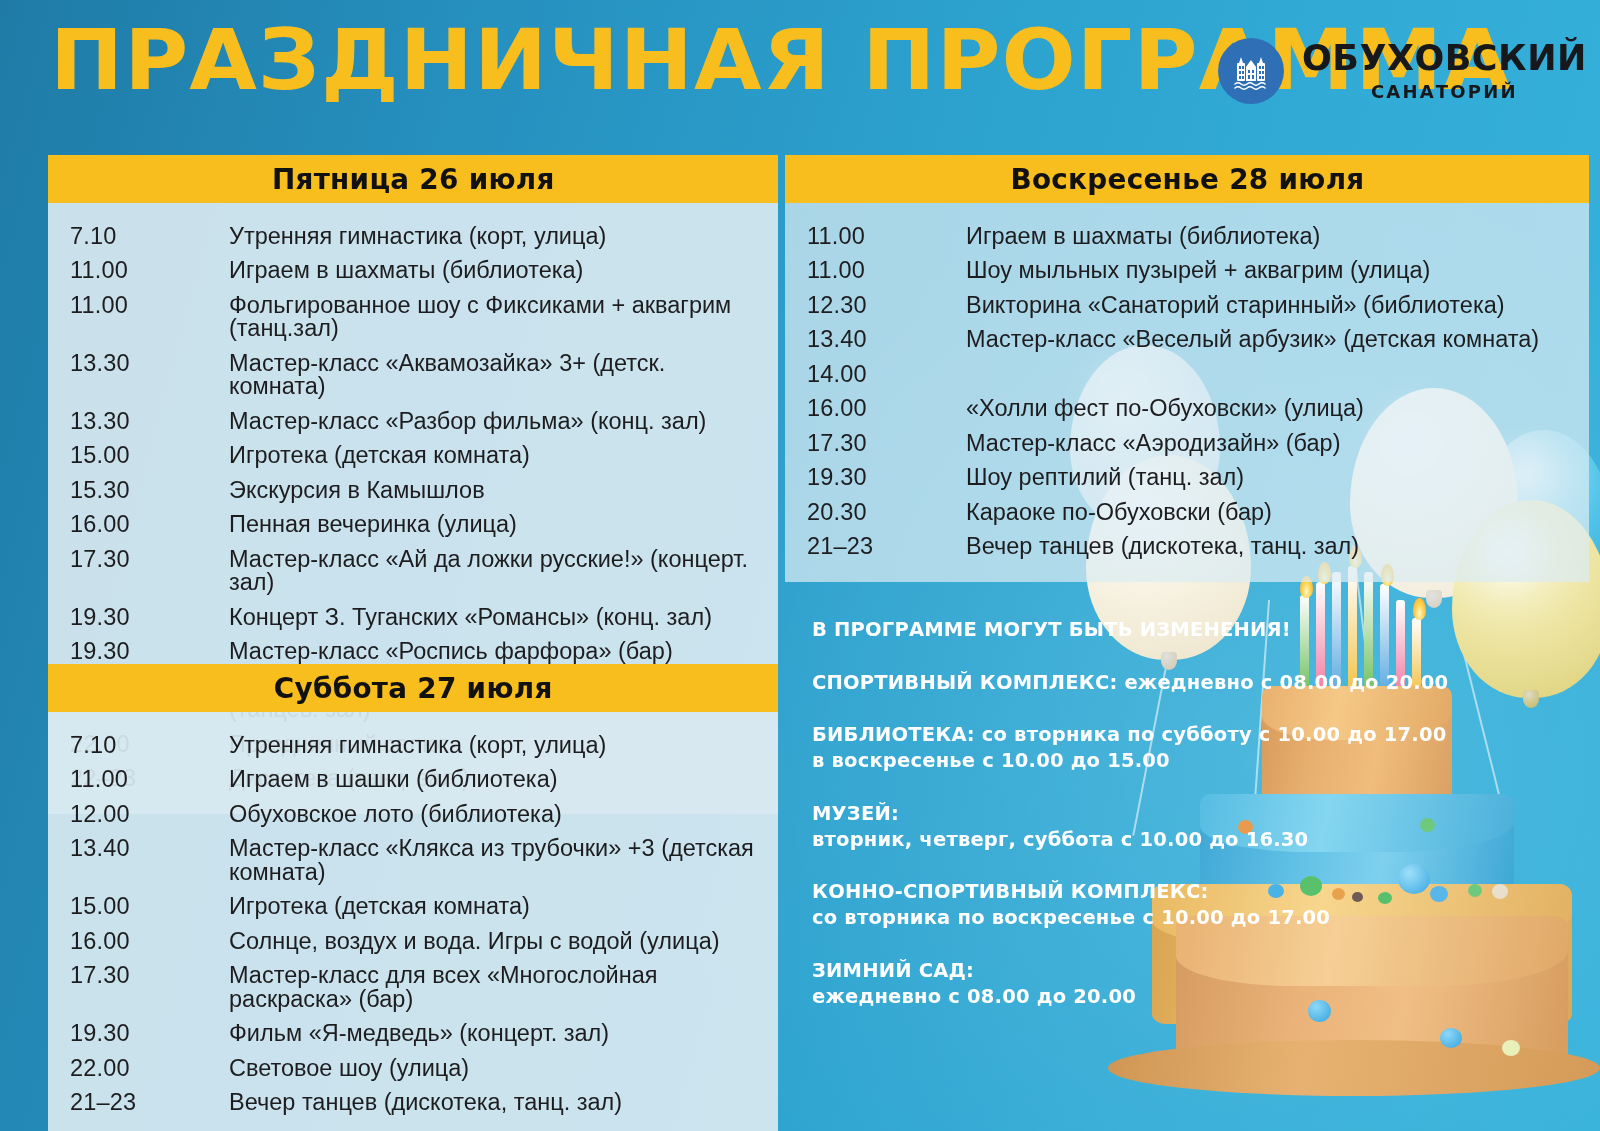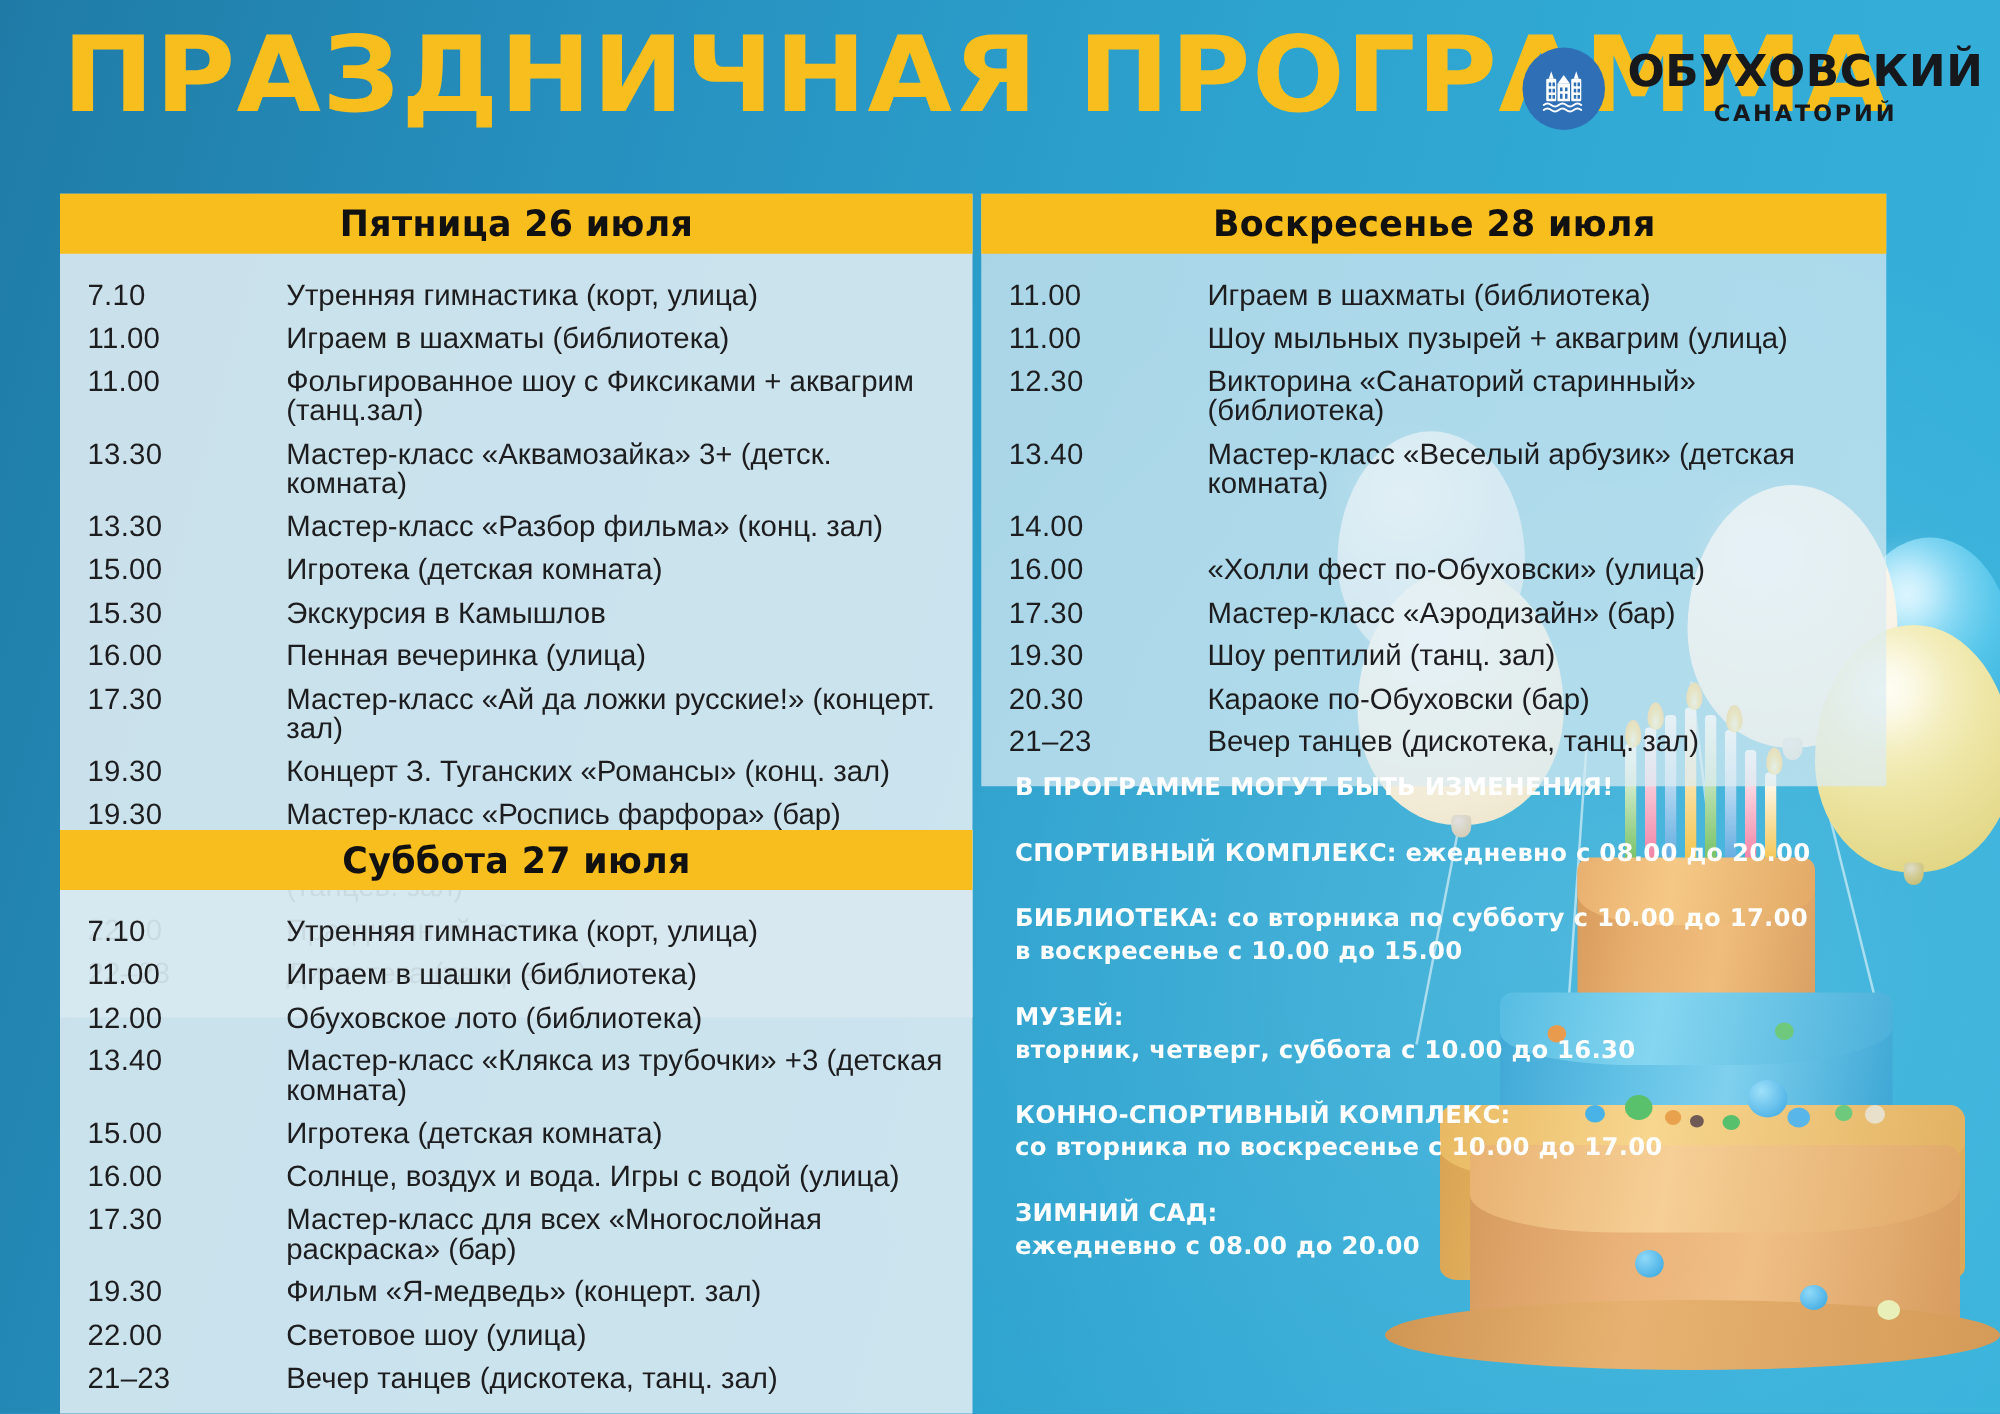--- a/index.html
+++ b/index.html
@@ -67,21 +67,21 @@
   }
   .panel-body{padding:16px 0 18px 0;}
   .row{display:flex;align-items:baseline;font-size:23.5px;color:#1d1d1f;line-height:1;
        padding:5.5px 0 5.5px 0;gap:42px;}
   .row .time{width:88px;flex:0 0 88px;padding-left:22px;box-sizing:content-box;
        letter-spacing:.2px;}
   .row .ev{flex:1;padding-right:10px;margin-left:29px;}
 
   #panel-fri{left:48px;top:155px;width:730px;}
   #panel-sat{left:48px;top:664px;width:730px;}
-  #panel-sun{left:785px;top:155px;width:724px;}
+  #panel-sun{left:785px;top:155px;width:804px;}
 
   
   .info{position:absolute;left:812px;top:617px;width:640px;color:#ffffff;}
   .info-line{font-family:"DejaVu Sans", sans-serif;font-weight:bold;font-size:19.5px;
      letter-spacing:.2px;line-height:1.32;}
   .info-group{margin-bottom:27px;}
 </style>
 </head>
 <body>
 

